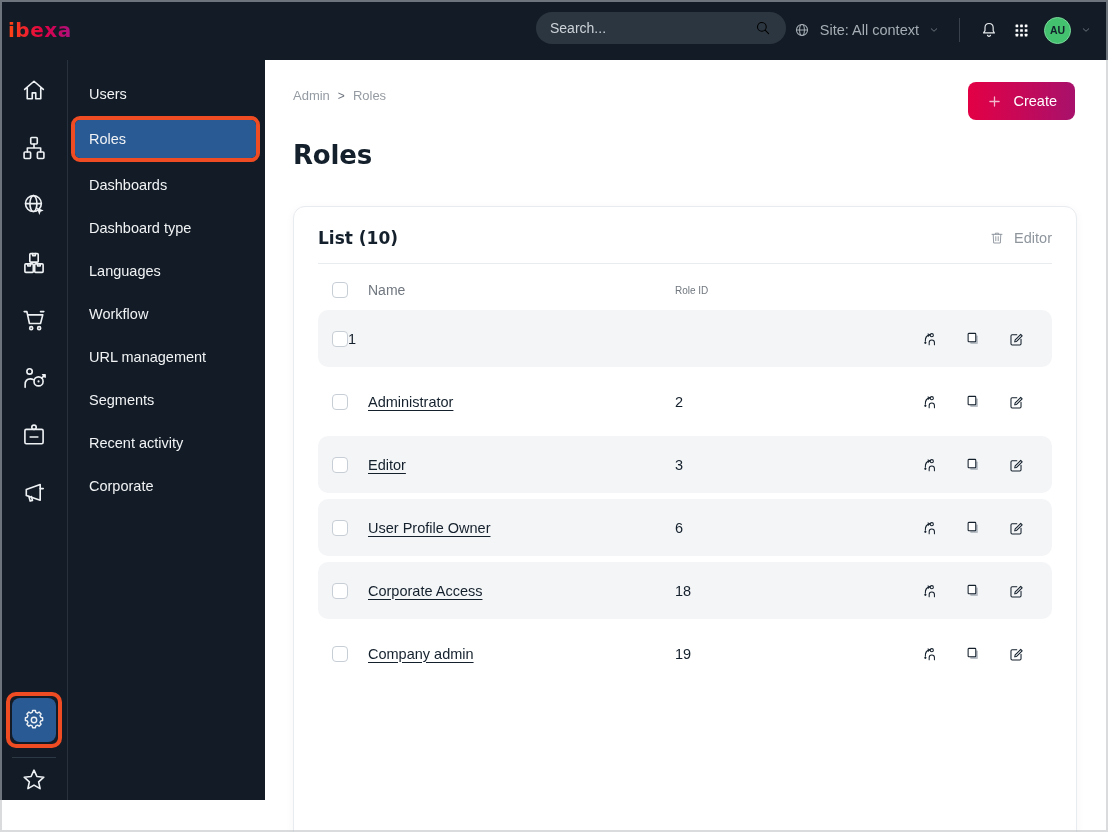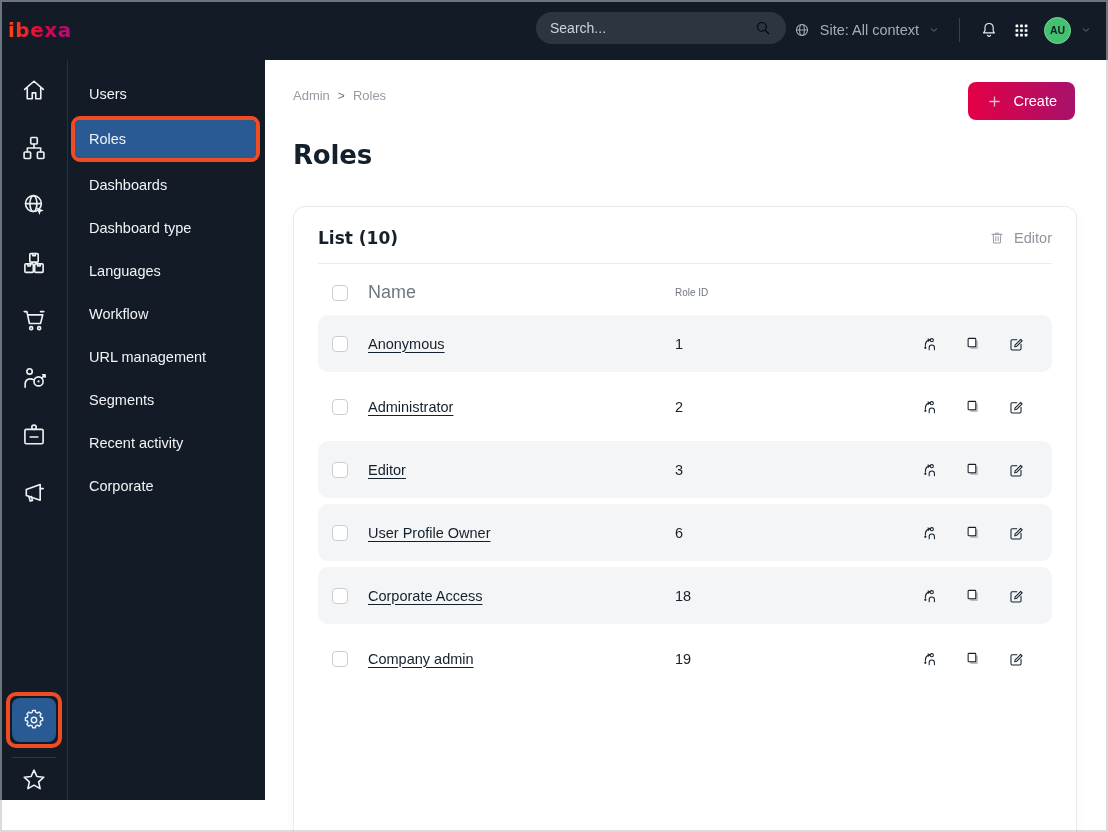--- a/index.html
+++ b/index.html
@@ -62,21 +62,21 @@
           border-radius:12px; box-shadow:0 2px 10px rgba(20,30,40,.04); }
   .card-head { display:flex; justify-content:space-between; padding:21px 24px 15px; }
   .card-title { font-family:"DejaVu Sans", sans-serif; font-size:17px; font-weight:700; color:var(--text-dark,#14202c); }
   .delete-btn { display:flex; align-items:center; gap:9px; background:none; border:none; cursor:pointer;
                 color:var(--text-muted,#979ea5); font-size:14.5px; font-family:inherit; }
   .delete-btn .ic { width:16px; height:16px; }
   .card-divider { height:1px; background:#e9ecef; margin:0 24px; }
 
   .table { padding:0 24px 20px; }
   .thead { display:flex; align-items:center; padding:18px 14px 12px; }
-  .th-name { margin-left:20px; width:307px; font-size:18px; color:#70777f; }
+  .th-name { margin-left:20px; width:307px; font-size:14px; color:#70777f; }
   .th-id { flex:1; font-size:10px; color:#70777f; }
   .checkbox { width:16px; height:16px; flex:none; border:1px solid #c7ced6; border-radius:4px; background:#fff; cursor:pointer; }
 
   .row { display:flex; align-items:center; height:57px; padding:0 14px; border-radius:10px; margin-bottom:6px; }
   .row.striped { background:var(--row-stripe,#f4f5f7); }
   .row .name-cell { margin-left:20px; width:307px; }
   .row .name-cell a { color:var(--text-dark,#14202c); font-size:14.5px; text-decoration:underline; text-underline-offset:3px; }
   .row .id-cell { flex:1; font-size:14.5px; color:var(--text-dark,#14202c); }
   .actions { display:flex; align-items:center; gap:25px; padding-right:13px; }
   .action-btn { width:18px; height:18px; background:none; border:none; padding:0; cursor:pointer; color:var(--text-dark,#14202c); }
@@ -339,21 +339,20 @@
 
         <div class="table">
           <div class="thead">
             <span class="checkbox"></span>
             <span class="th-name">Name</span>
             <span class="th-id">Role ID</span>
           </div>
 
           <div class="row striped">
             <span class="checkbox"></span>
-            <span class="name-cell"><a href="#">Anonymous</a></span>
             <span class="id-cell">1</span>
             <span class="actions">
               <button class="action-btn">
                   <svg class="ic">
                     <use href="#i-assign"></use>
                   </svg>
                 </button>
               <button class="action-btn">
                   <svg class="ic">
                     <use href="#i-copy"></use>

